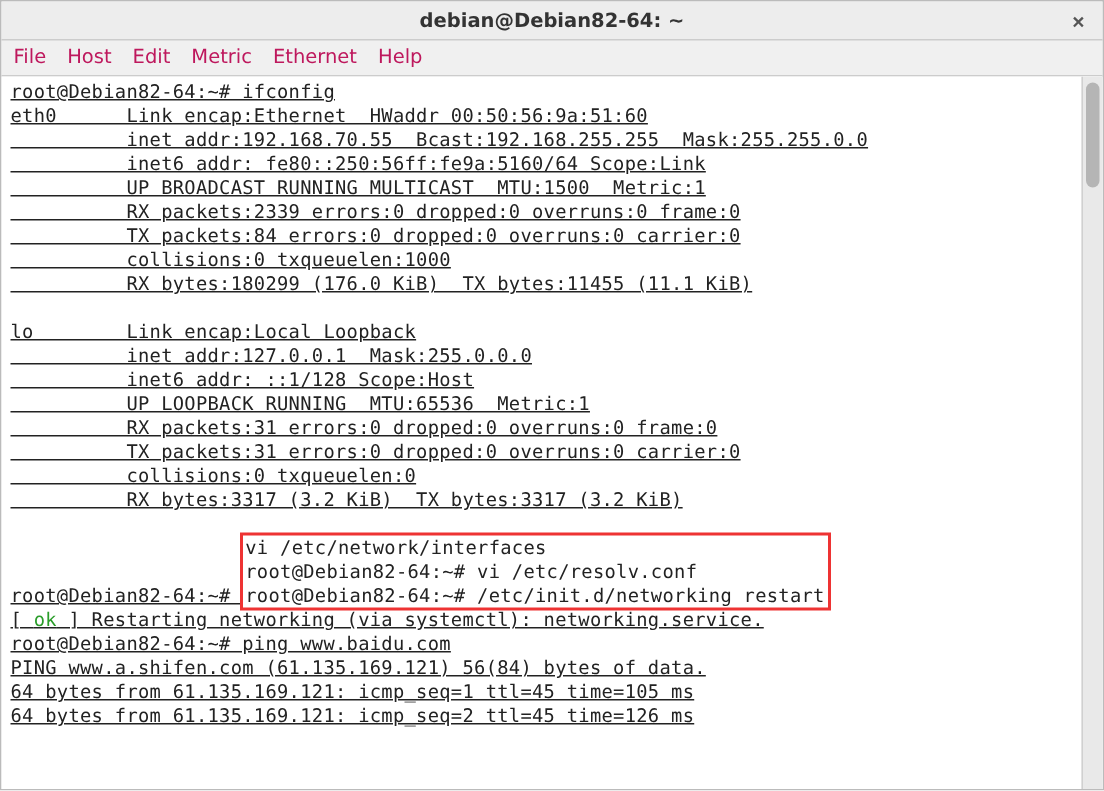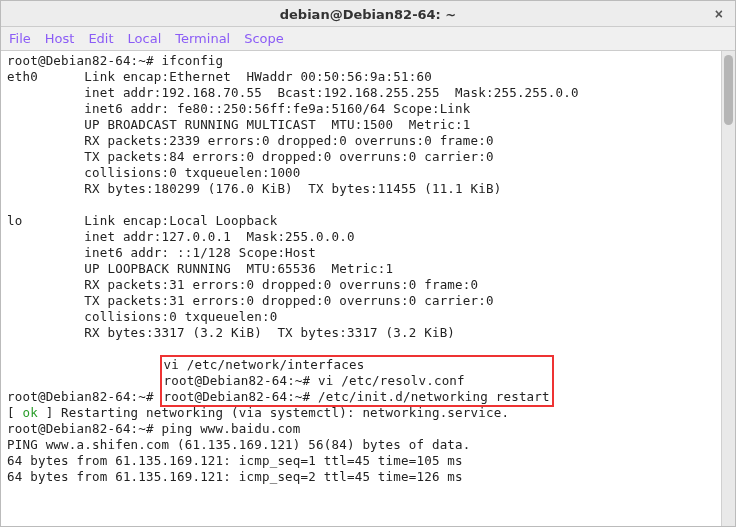--- a/index.html
+++ b/index.html
@@ -37,21 +37,21 @@
       transform: translateY(-50%);
       cursor: pointer;
       color: #555;
       font-family: sans-serif;
       font-size: 14px;
       line-height: 1;
     }
     .menubar {
       font-family: "DejaVu Sans", "Liberation Sans", sans-serif;
       font-size: 13px;
-      color: #8b5cf6;
+      color: #be185d;
       padding: 4px 8px;
       background: #f0f0f0;
       border-bottom: 1px solid #ccc;
       display: flex;
       gap: 14px;
     }
     .menubar .menu-item {
       cursor: pointer;
     }
     .terminal-wrap {
@@ -62,20 +62,21 @@
     }
     .terminal {
       flex: 1;
       padding: 2px 6px;
       white-space: pre;
       color: #222;
       line-height: 1.28;
       letter-spacing: 0.2px;
       font-size: 12.5px;
       overflow: hidden;
+      text-decoration: underline;
     }
     .scrollbar {
       width: 14px;
       background: #e9e9e9;
       border-left: 1px solid #d0d0d0;
       position: relative;
     }
     .scrollbar-thumb {
       position: absolute;
       left: 2px;
@@ -100,23 +101,23 @@
 <div class="window">
   <div class="titlebar">
     <span>debian@Debian82-64: ~</span>
     <span class="close-btn">×</span>
   </div>
 
   <div class="menubar">
     <span class="menu-item">File</span>
     <span class="menu-item">Host</span>
     <span class="menu-item">Edit</span>
-    <span class="menu-item">Local</span>
-    <span class="menu-item">Terminal</span>
-    <span class="menu-item">Scope</span>
+    <span class="menu-item">Metric</span>
+    <span class="menu-item">Ethernet</span>
+    <span class="menu-item">Help</span>
   </div>
 
   <div class="terminal-wrap">
     <div class="terminal"><span>root@Debian82-64:~# ifconfig</span>
 <span>eth0      Link encap:Ethernet  HWaddr 00:50:56:9a:51:60</span>
 <span>          inet addr:192.168.70.55  Bcast:192.168.255.255  Mask:255.255.0.0</span>
 <span>          inet6 addr: fe80::250:56ff:fe9a:5160/64 Scope:Link</span>
 <span>          UP BROADCAST RUNNING MULTICAST  MTU:1500  Metric:1</span>
 <span>          RX packets:2339 errors:0 dropped:0 overruns:0 frame:0</span>
 <span>          TX packets:84 errors:0 dropped:0 overruns:0 carrier:0</span>

